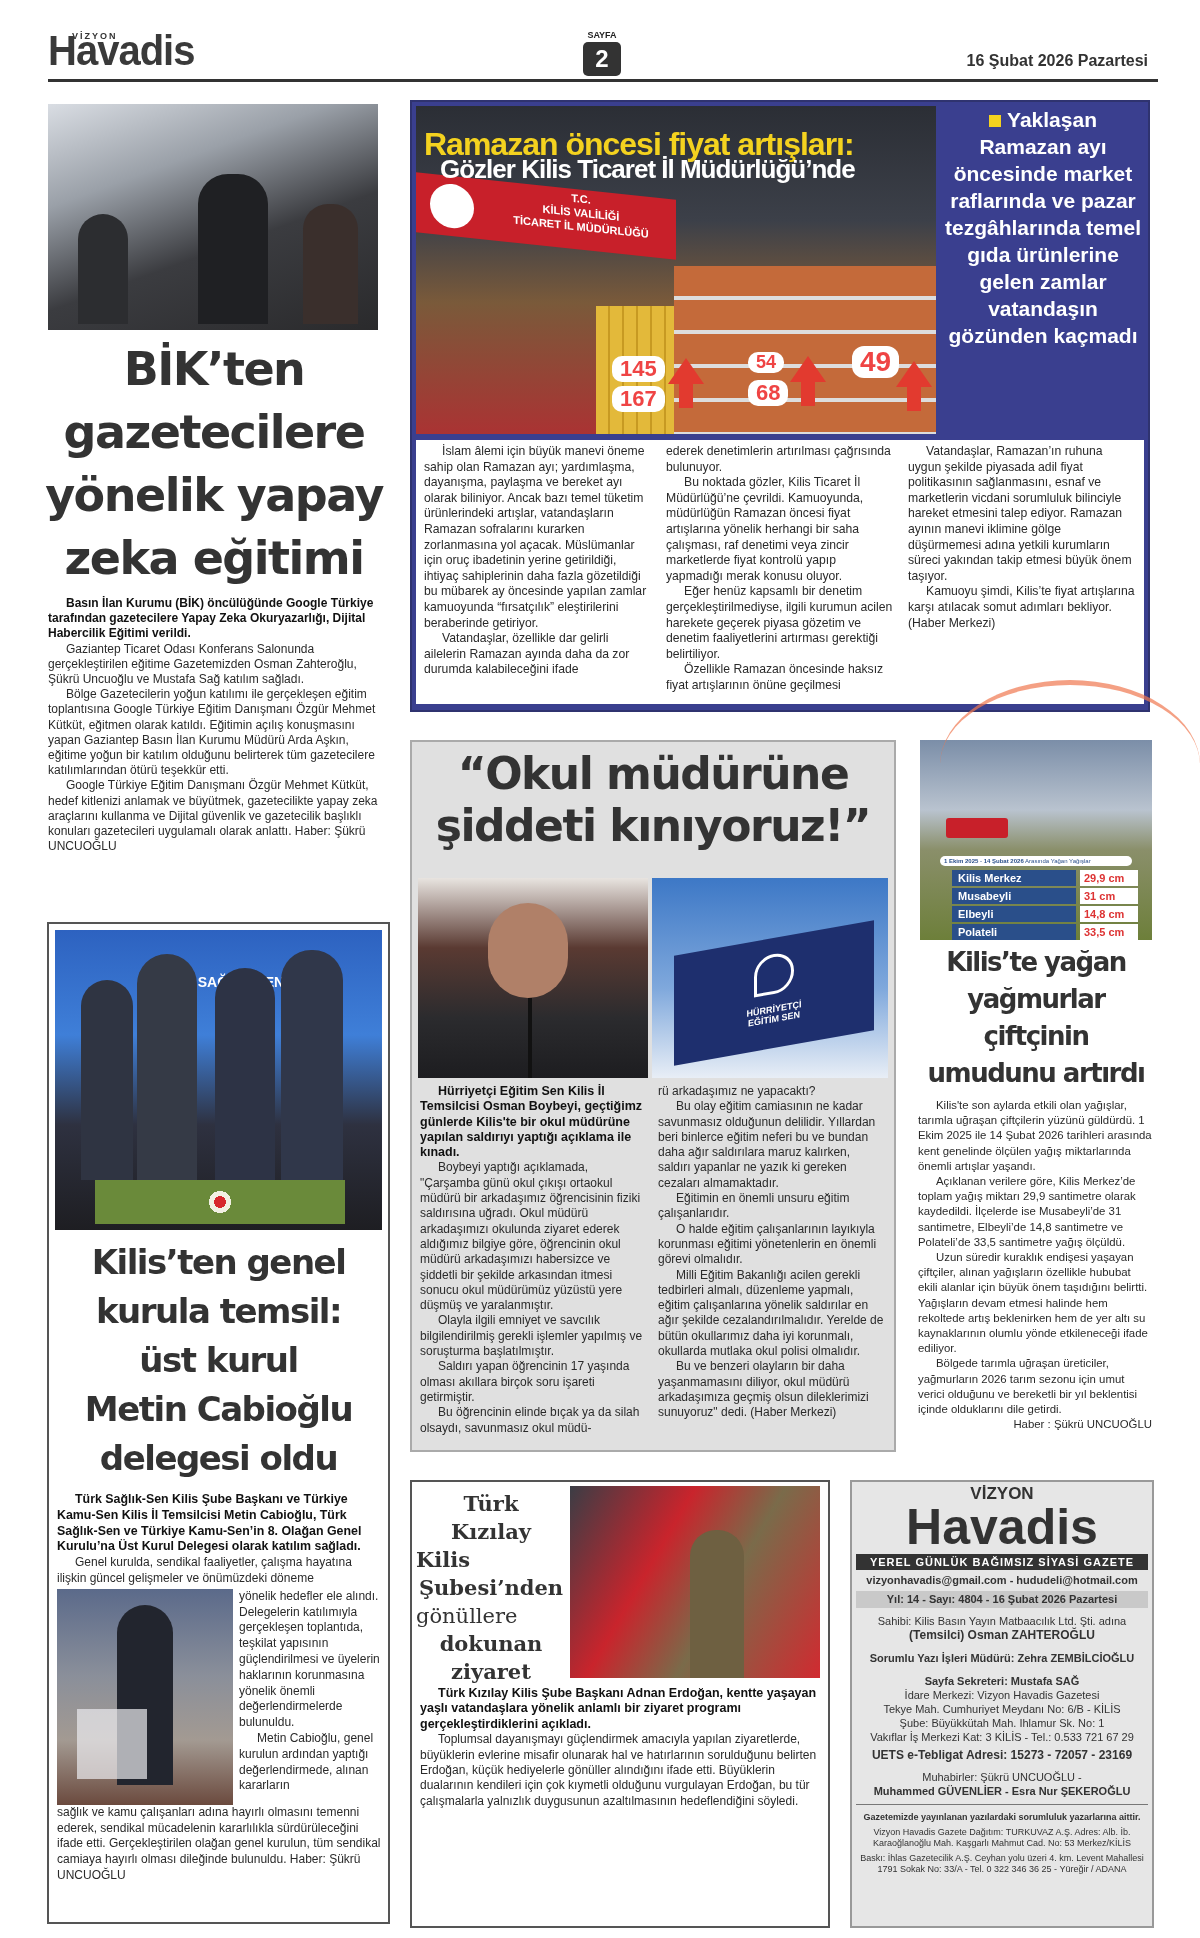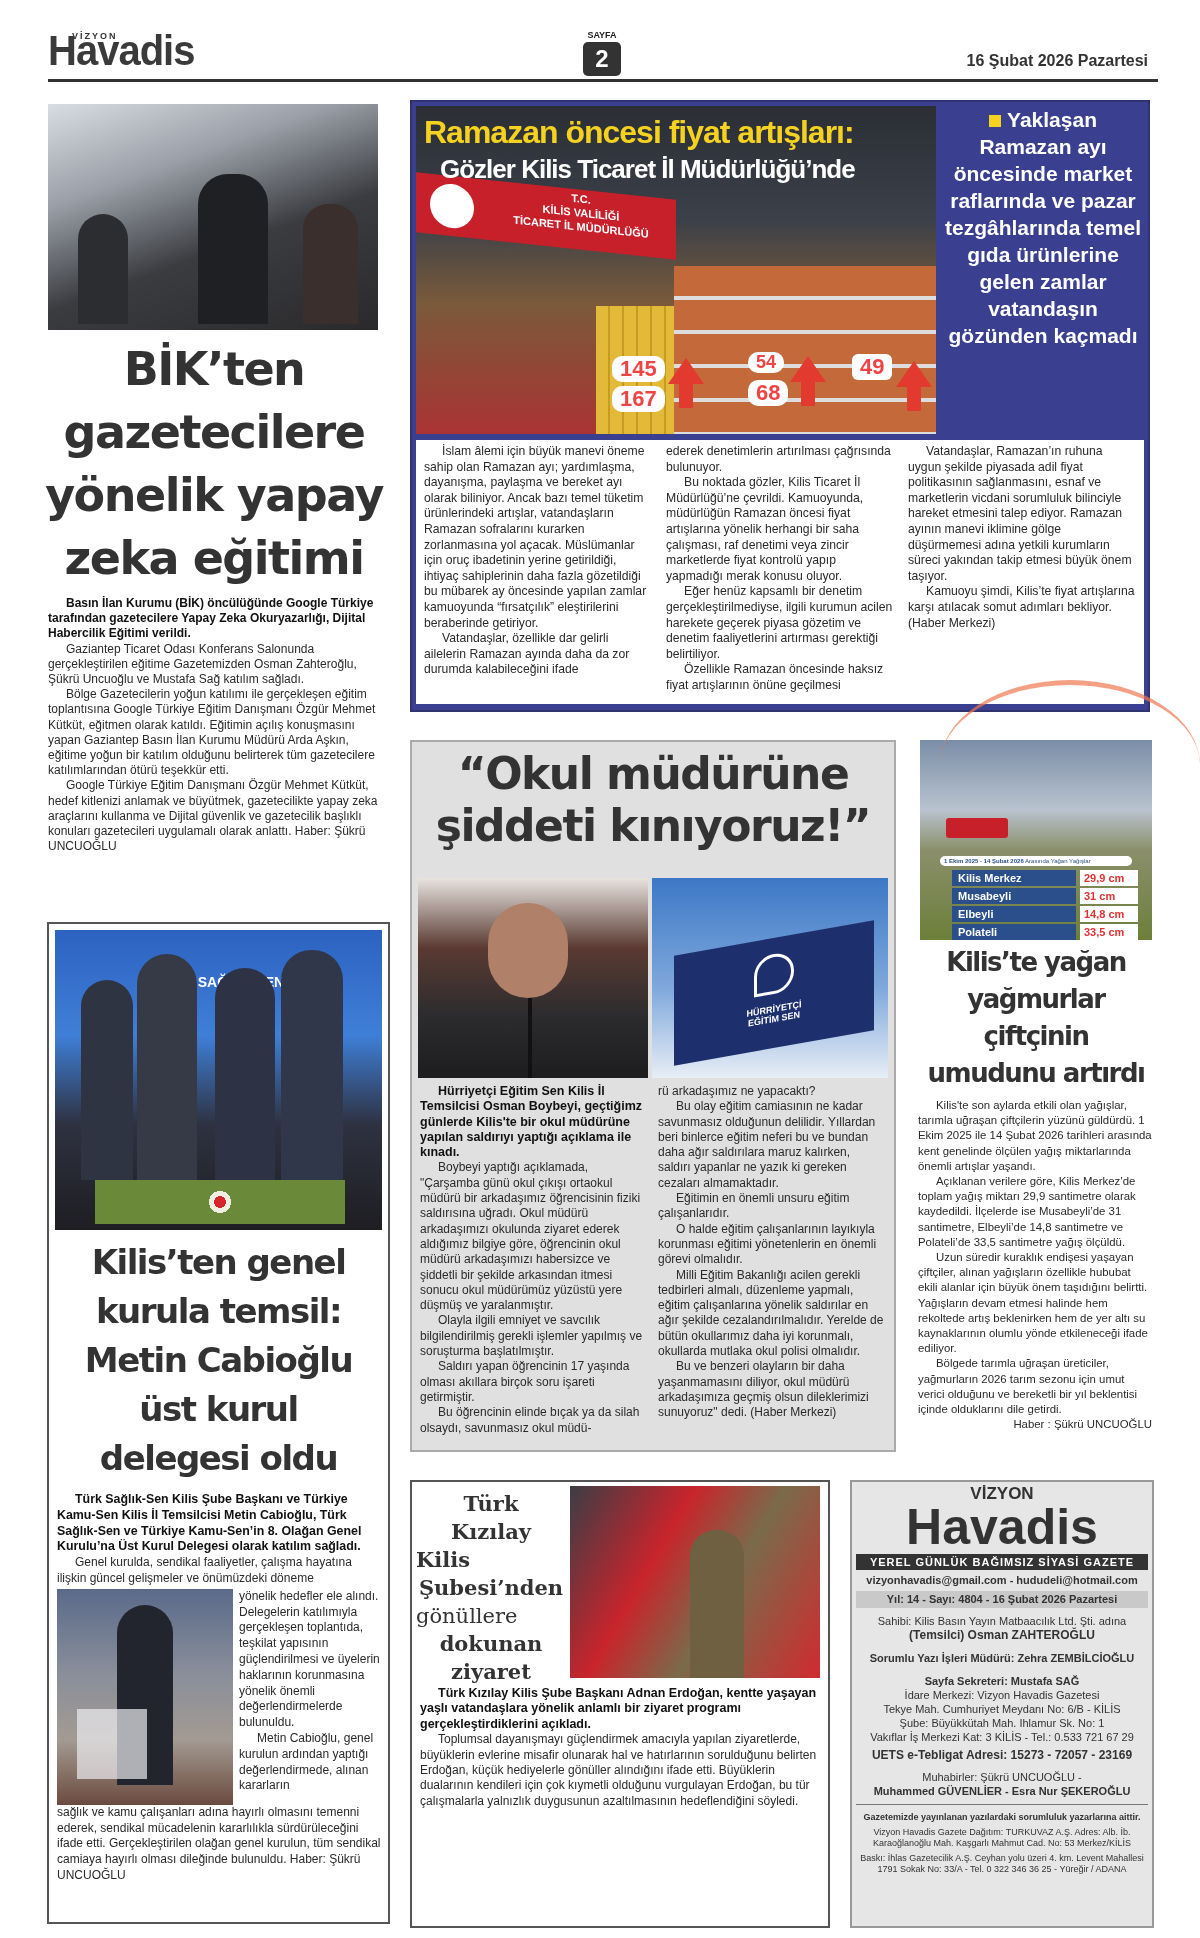--- a/index.html
+++ b/index.html
@@ -15,21 +15,21 @@
   .date { right: 52px; top: 52px; font-size: 16px; font-weight: bold; color: #333; }
   .rule { left: 48px; width: 1110px; top: 79px; height: 3px; background: #333; }
   .photo { overflow: hidden; }
   .headline { font-family: "DejaVu Sans", sans-serif; font-weight: bold; color: #333; text-align: center; letter-spacing: -1.5px; transform-origin: top center; }
   .body { font-size: 12.2px; line-height: 15.6px; color: #2a2a2a; text-align: left; }
   .body p { text-indent: 18px; }
   .lead { font-weight: bold; color: #111; }
   
   .rbox { left: 410px; top: 100px; width: 740px; height: 612px; background: #3a3f8f; border: 2px solid #2f336f; }
   .rbox .img { position: absolute; left: 4px; top: 4px; width: 520px; height: 328px; background: linear-gradient(180deg,#2b2e35 0%,#3c4049 35%,#7a5a3a 60%,#a33 100%); }
-  .rbox .t1 { position: absolute; left: 8px; top: 8px; font-size: 32px; font-weight: bold; color: #f4d21f; letter-spacing: -1px; }
+  .rbox .t1 { position: absolute; left: 8px; top: 20px; font-size: 32px; font-weight: bold; color: #f4d21f; letter-spacing: -1px; }
   .rbox .t2 { position: absolute; left: 24px; top: 48px; font-size: 26px; font-weight: bold; color: #fff; letter-spacing: -1px; }
   .rbox .side { position: absolute; left: 530px; top: 4px; width: 202px; color: #fff; font-weight: bold; font-size: 21px; line-height: 27px; text-align: center; }
   .rbox .side .sq { display: inline-block; width: 12px; height: 12px; background: #f4d21f; margin-right: 6px; }
   .rbox .txt { position: absolute; left: 4px; top: 338px; width: 728px; height: 264px; background: #fff; padding: 4px 8px; display: flex; gap: 14px; }
   .rbox .txt .col { flex: 1; }
   .badge { position: absolute; background: #fff; border-radius: 10px; font-weight: bold; color: #ef4444; font-size: 22px; padding: 0 8px; }
   .arrow { position: absolute; width: 0; height: 0; border-left: 18px solid transparent; border-right: 18px solid transparent; border-bottom: 26px solid #e23a2f; }
   .arrow::after { content: ""; position: absolute; left: -7px; top: 24px; width: 14px; height: 26px; background: #e23a2f; }
   
   .obox { left: 410px; top: 740px; width: 486px; height: 712px; background: #e0e0e0; border: 2px solid #aaa; }
@@ -88,21 +88,21 @@
       </div>
     </div>
     <div style="position:absolute;left:258px;top:160px;width:262px;height:168px;background:repeating-linear-gradient(180deg,#c46a3a 0 30px,#ddd 30px 34px);"></div>
     <div style="position:absolute;left:180px;top:200px;width:78px;height:128px;background:repeating-linear-gradient(90deg,#e3b93a 0 12px,#c79a22 12px 14px);"></div>
     <div class="badge" style="left:196px;top:250px;">145</div>
     <div class="badge" style="left:196px;top:280px;">167</div>
     <div class="arrow" style="left:252px;top:252px;"></div>
     <div class="badge" style="left:332px;top:246px;font-size:18px;">54</div>
     <div class="badge" style="left:332px;top:274px;">68</div>
     <div class="arrow" style="left:374px;top:250px;"></div>
-    <div class="badge" style="left:436px;top:248px;font-size:22px;border-radius:6px;">49</div>
+    <div class="badge" style="left:436px;top:240px;font-size:28px;border-radius:12px;">49</div>
     <div class="arrow" style="left:480px;top:255px;"></div>
     <div class="t1">Ramazan öncesi fiyat artışları:</div>
     <div class="t2">Gözler Kilis Ticaret İl Müdürlüğü’nde</div>
   </div>
   <div class="side">
     <span class="sq"></span><span>Yaklaşan Ramazan ayı öncesinde market raflarında ve pazar tezgâhlarında temel gıda ürünlerine gelen zamlar vatandaşın gözünden kaçmadı</span>
   </div>
   <div class="txt">
     <div class="col body">
       <p>İslam âlemi için büyük manevi öneme sahip olan Ramazan ayı; yardımlaşma, dayanışma, paylaşma ve bereket ayı olarak biliniyor. Ancak bazı temel tüketim ürünlerindeki artışlar, vatandaşların Ramazan sofralarını kurarken zorlanmasına yol açacak. Müslümanlar için oruç ibadetinin yerine getirildiği, ihtiyaç sahiplerinin daha fazla gözetildiği bu mübarek ay öncesinde yapılan zamlar kamuoyunda “fırsatçılık” eleştirilerini beraberinde getiriyor.</p>
@@ -190,22 +190,22 @@
     <div style="position:absolute;left:100px;top:44px;color:#fff;font-weight:bold;font-size:14px;">TÜRK SAĞLIK-SEN</div>
     <div style="position:absolute;left:26px;top:50px;width:52px;height:200px;background:#2f3442;border-radius:26px 26px 0 0;"></div>
     <div style="position:absolute;left:82px;top:24px;width:60px;height:230px;background:#353a46;border-radius:30px 30px 0 0;"></div>
     <div style="position:absolute;left:160px;top:38px;width:60px;height:220px;background:#2d3345;border-radius:30px 30px 0 0;"></div>
     <div style="position:absolute;left:226px;top:20px;width:62px;height:230px;background:#30374a;border-radius:30px 30px 0 0;"></div>
     <div style="position:absolute;left:40px;top:250px;width:250px;height:44px;background:radial-gradient(circle,#d6262c 0 6px,#f1efe2 6px 11px,#6a8a3a 11px);"></div>
   </div>
   <div style="position:absolute;left:4px;top:314px;width:331px;">
     <div class="headline" style="font-size:34px;line-height:49px;">Kilis’ten genel</div>
     <div class="headline" style="font-size:34px;line-height:49px;">kurula temsil:</div>
+    <div class="headline" style="font-size:34px;line-height:49px;">üst kurul</div>
     <div class="headline" style="font-size:34px;line-height:49px;">Metin Cabioğlu</div>
-    <div class="headline" style="font-size:34px;line-height:49px;">üst kurul</div>
     <div class="headline" style="font-size:34px;line-height:49px;">delegesi oldu</div>
   </div>
   <div class="body" style="position:absolute;left:8px;top:568px;width:325px;font-size:12px;line-height:15.8px;">
     <p class="lead" style="font-size:12.4px;">Türk Sağlık-Sen Kilis Şube Başkanı ve Türkiye Kamu-Sen Kilis İl Temsilcisi Metin Cabioğlu, Türk Sağlık-Sen ve Türkiye Kamu-Sen’in 8. Olağan Genel Kurulu’na Üst Kurul Delegesi olarak katılım sağladı.</p>
     <p>Genel kurulda, sendikal faaliyetler, çalışma hayatına ilişkin güncel gelişmeler ve önümüzdeki döneme</p>
     <div style="display:flex;gap:6px;margin-top:2px;">
       <div style="width:176px;height:216px;flex:none;background:linear-gradient(180deg,#5b6a8a 0%,#8a8f9a 40%,#a39a92 70%,#6b4a3e 100%);position:relative;">
         <div style="position:absolute;left:60px;top:16px;width:56px;height:180px;background:#22252e;border-radius:28px 28px 0 0;"></div>
         <div style="position:absolute;left:20px;top:120px;width:70px;height:70px;background:rgba(235,235,240,0.7);"></div>
       </div>

